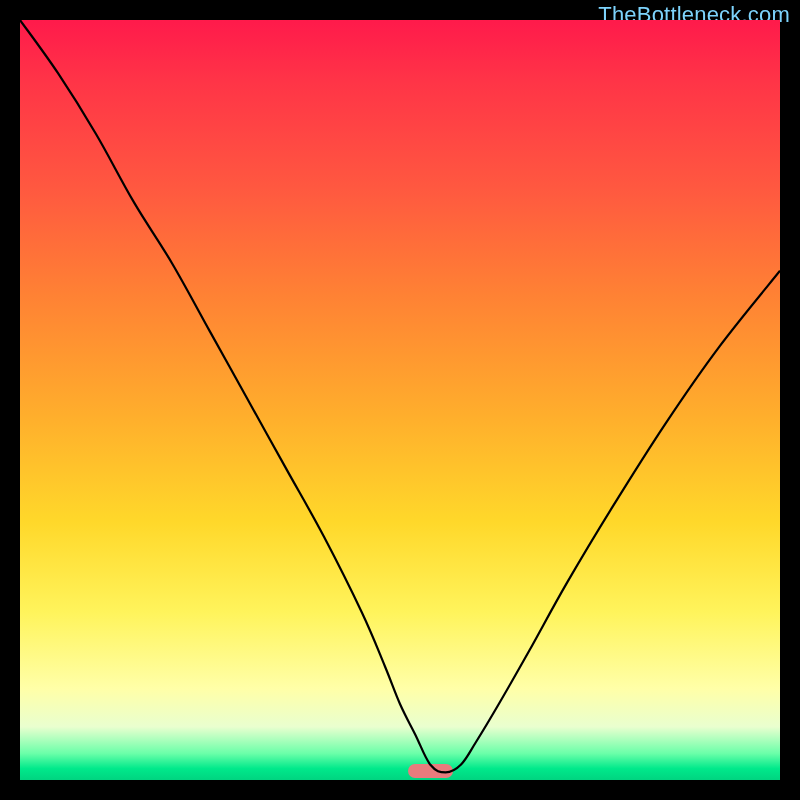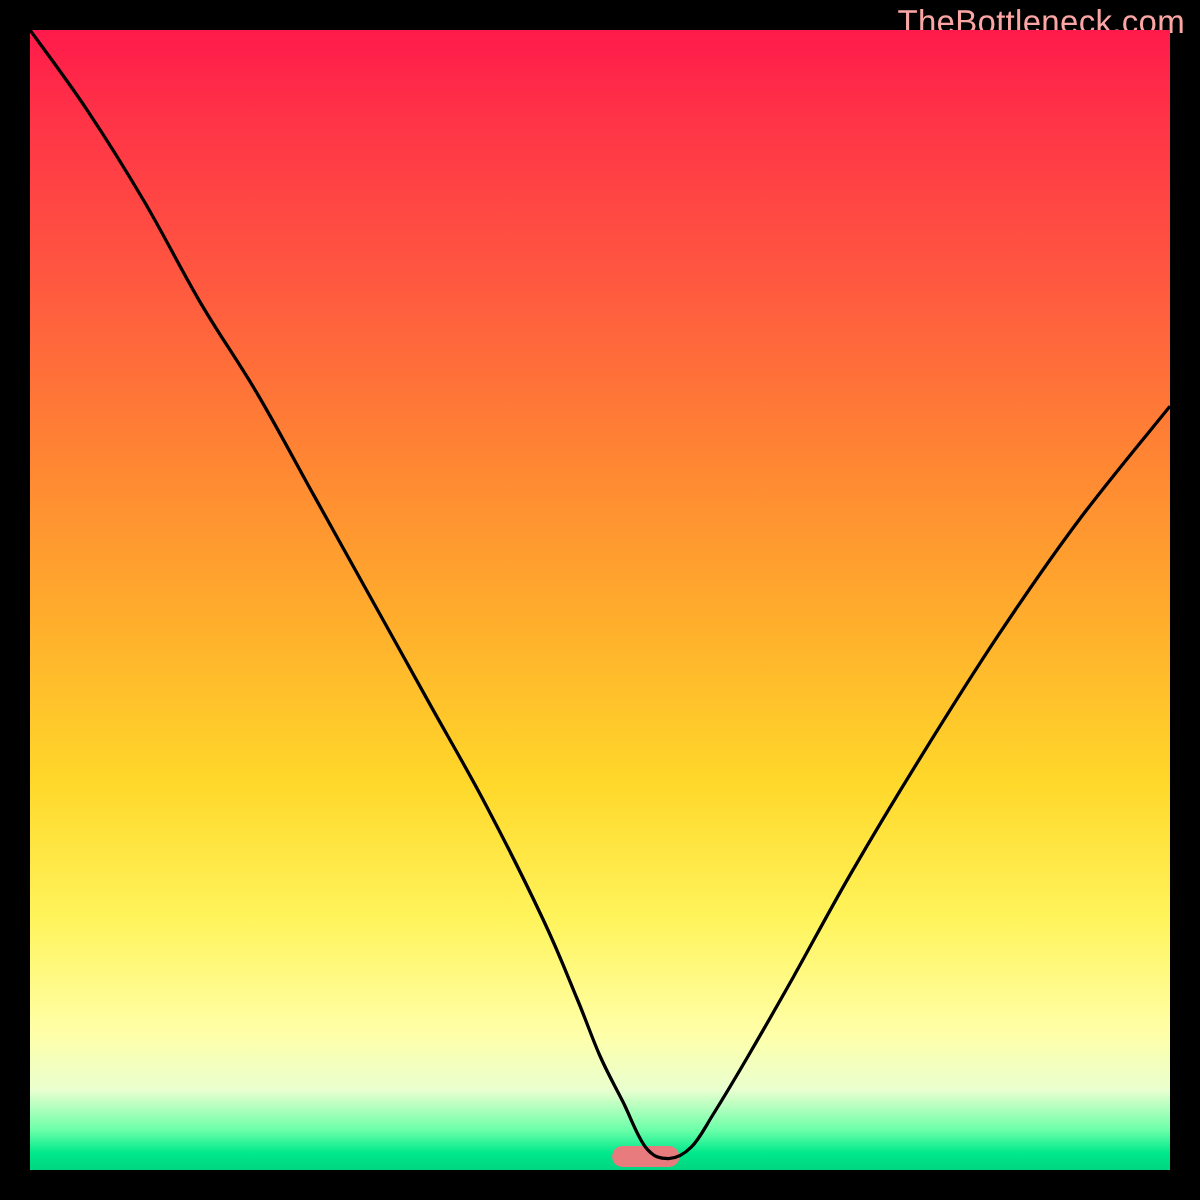--- a/index.html
+++ b/index.html
@@ -62,21 +62,21 @@
   .curve-path {
     fill: none;
     stroke: #000;
     stroke-width: 2.2;
     stroke-linejoin: round;
   }
   .watermark {
     position: absolute;
     top: 2px;
     right: 10px;
-    color: #fca5a5;
+    color: #7dd3fc;
     font-size: 22px;
     letter-spacing: 0.2px;
     font-weight: 500;
   }
 </style>
 </head>
 <body>
 
 <div class="frame">
   <div class="watermark">TheBottleneck.com</div>

